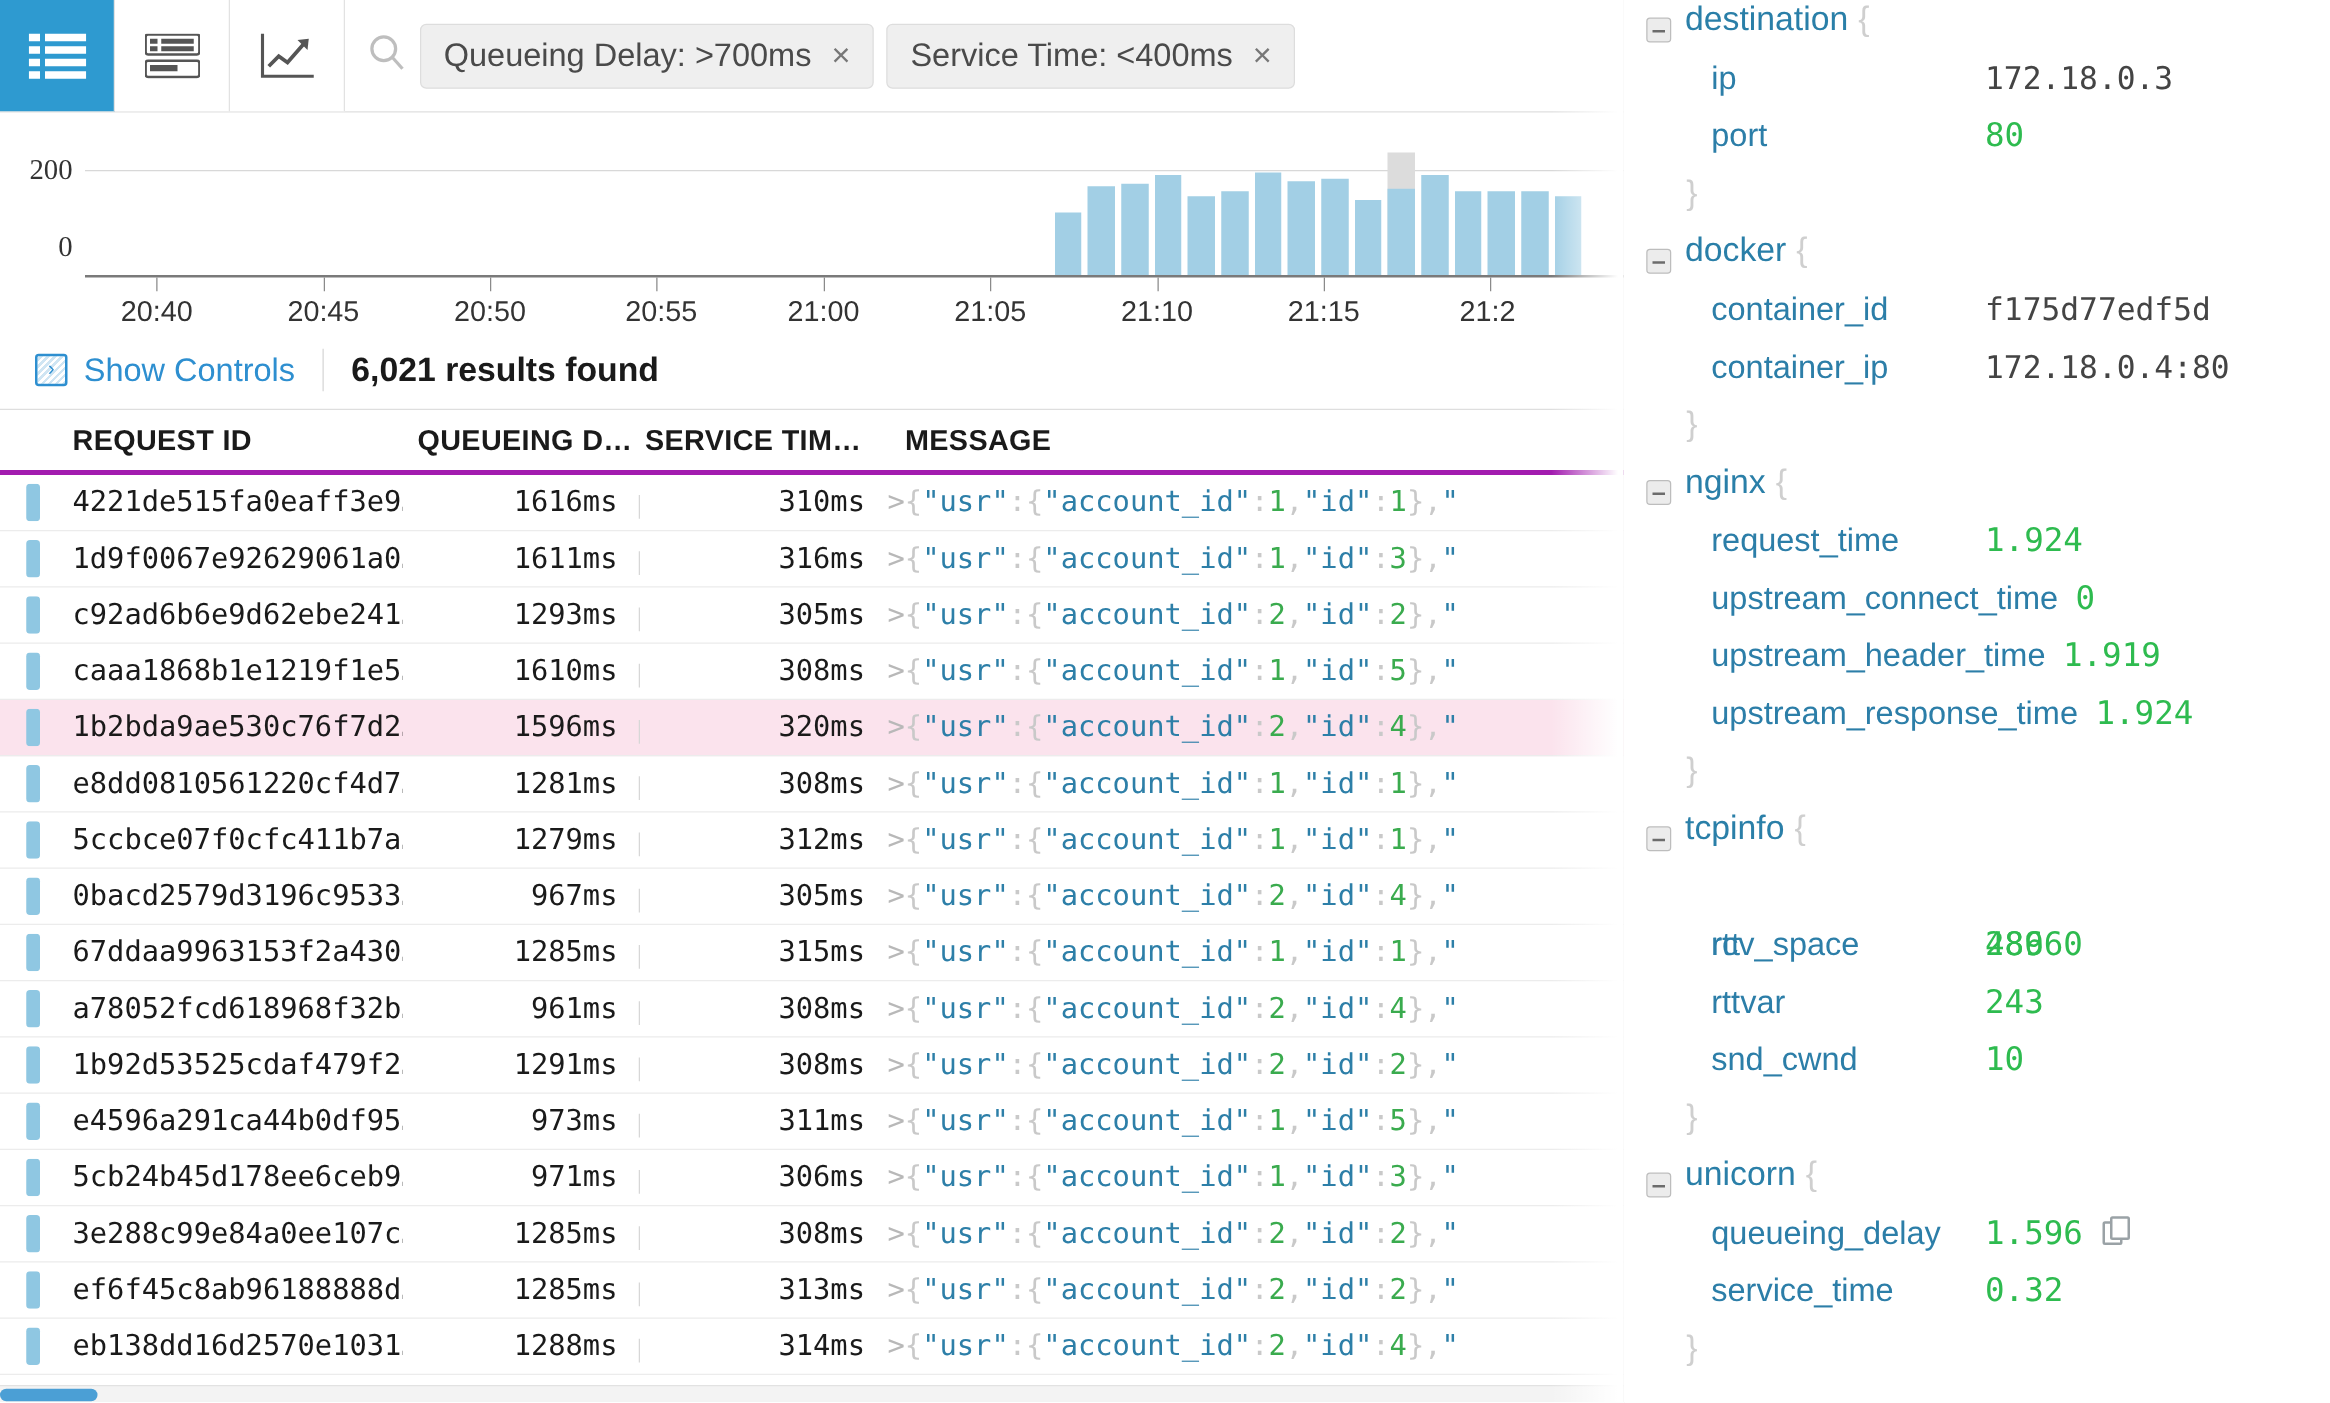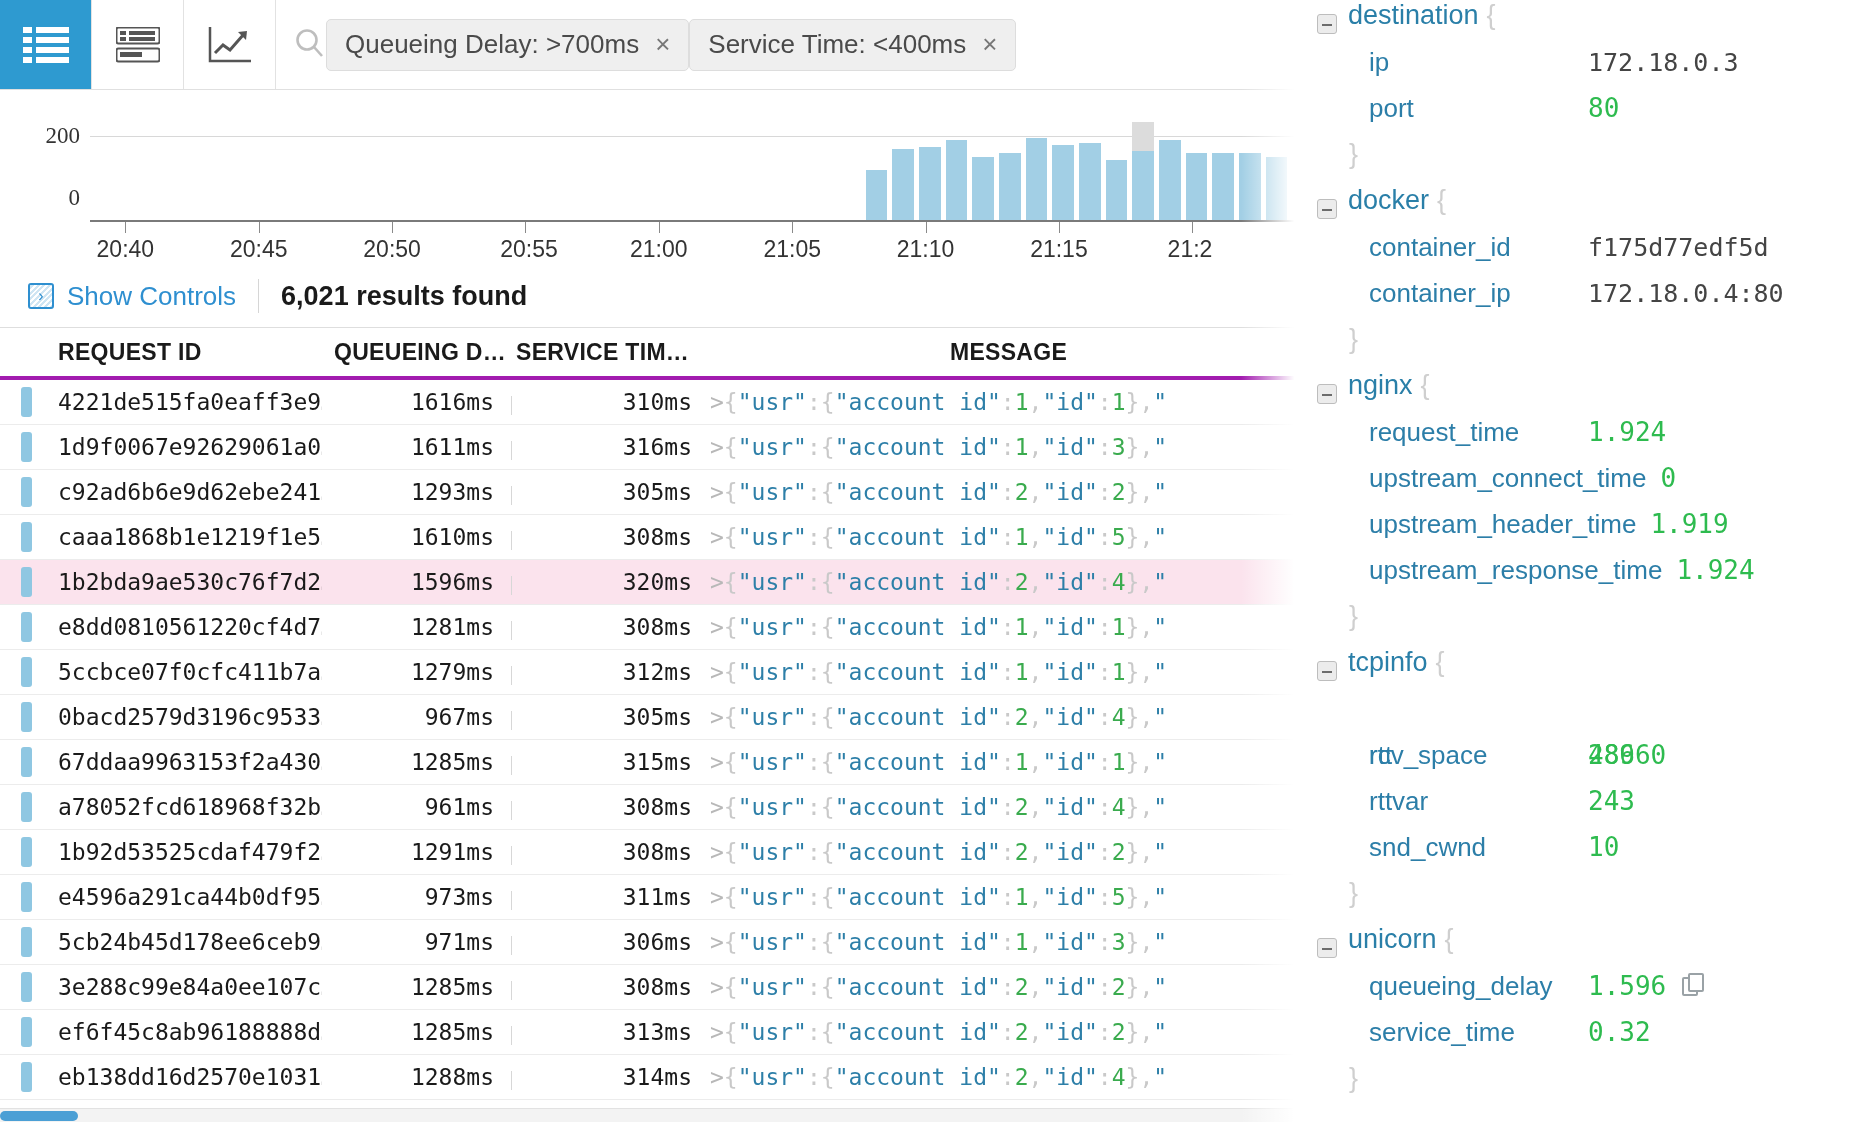--- a/index.html
+++ b/index.html
@@ -37,20 +37,21 @@
     cursor: pointer;
   }
   .tbtn.active { background: #2e9ad0; }
   .tbtn svg { display: block; }
 
   .search-wrap {
     flex: 1;
     display: flex;
     align-items: center;
     padding: 0 14px 0 18px;
+    gap: 10px;
     min-width: 0;
   }
   .search-icon { flex: 0 0 auto; opacity: .55; }
   .chip {
     background: #efefef;
     border: 1px solid #dddddd;
     border-radius: 5px;
     height: 52px;
     display: flex; align-items: center;
     padding: 0 18px;
@@ -70,21 +71,21 @@
     font-size: 26px;
     font-family: "Liberation Sans", sans-serif;
     background: transparent;
     color: #333;
   }
 
   
   .chart-block { position: relative; height: 175px; padding: 18px 0 0 0; }
   .chart-area {
     position: absolute;
-    left: 90px; right: 0; top: 22px; height: 110px; font-family: Liberation Serif, serif;
+    left: 68px; right: 0; top: 22px; height: 110px; font-family: Liberation Serif, serif;
   }
   .gridline {
     position: absolute; left: 0; right: 0;
     height: 1px; background: #d8d8d8;
   }
   .ytick {
     position: absolute;
     right: 100%;
     margin-right: 10px;
     transform: translateY(-50%);
@@ -143,21 +144,21 @@
     border-bottom: 4px solid #a21caf;
     font-weight: bold; font-size: 23px;
     letter-spacing: .3px;
     color: #1a1a1a;
   }
   .th { padding: 0 6px; white-space: nowrap; overflow: hidden; }
   .th.c-flag  { width: 52px; }
   .th.c-id    { width: 270px; }
   .th.c-q     { width: 190px; text-align: left; padding-left: 12px;}
   .th.c-s     { width: 190px; text-align: left; padding-left: 4px;}
-  .th.c-msg   { flex: 1; padding-left: 22px; text-align: center; }
+  .th.c-msg   { flex: 1; padding-left: 22px; }
 
   .row {
     display: flex; align-items: center;
     height: 45px;
     border-bottom: 1px solid #ececec;
     font-size: 25px;
   }
   .row.sel { background: #fbe3ed; }
   .cell { padding: 0 6px; white-space: nowrap; overflow: hidden; }
   .cell.c-flag { width: 52px; display: flex; justify-content: center; }

